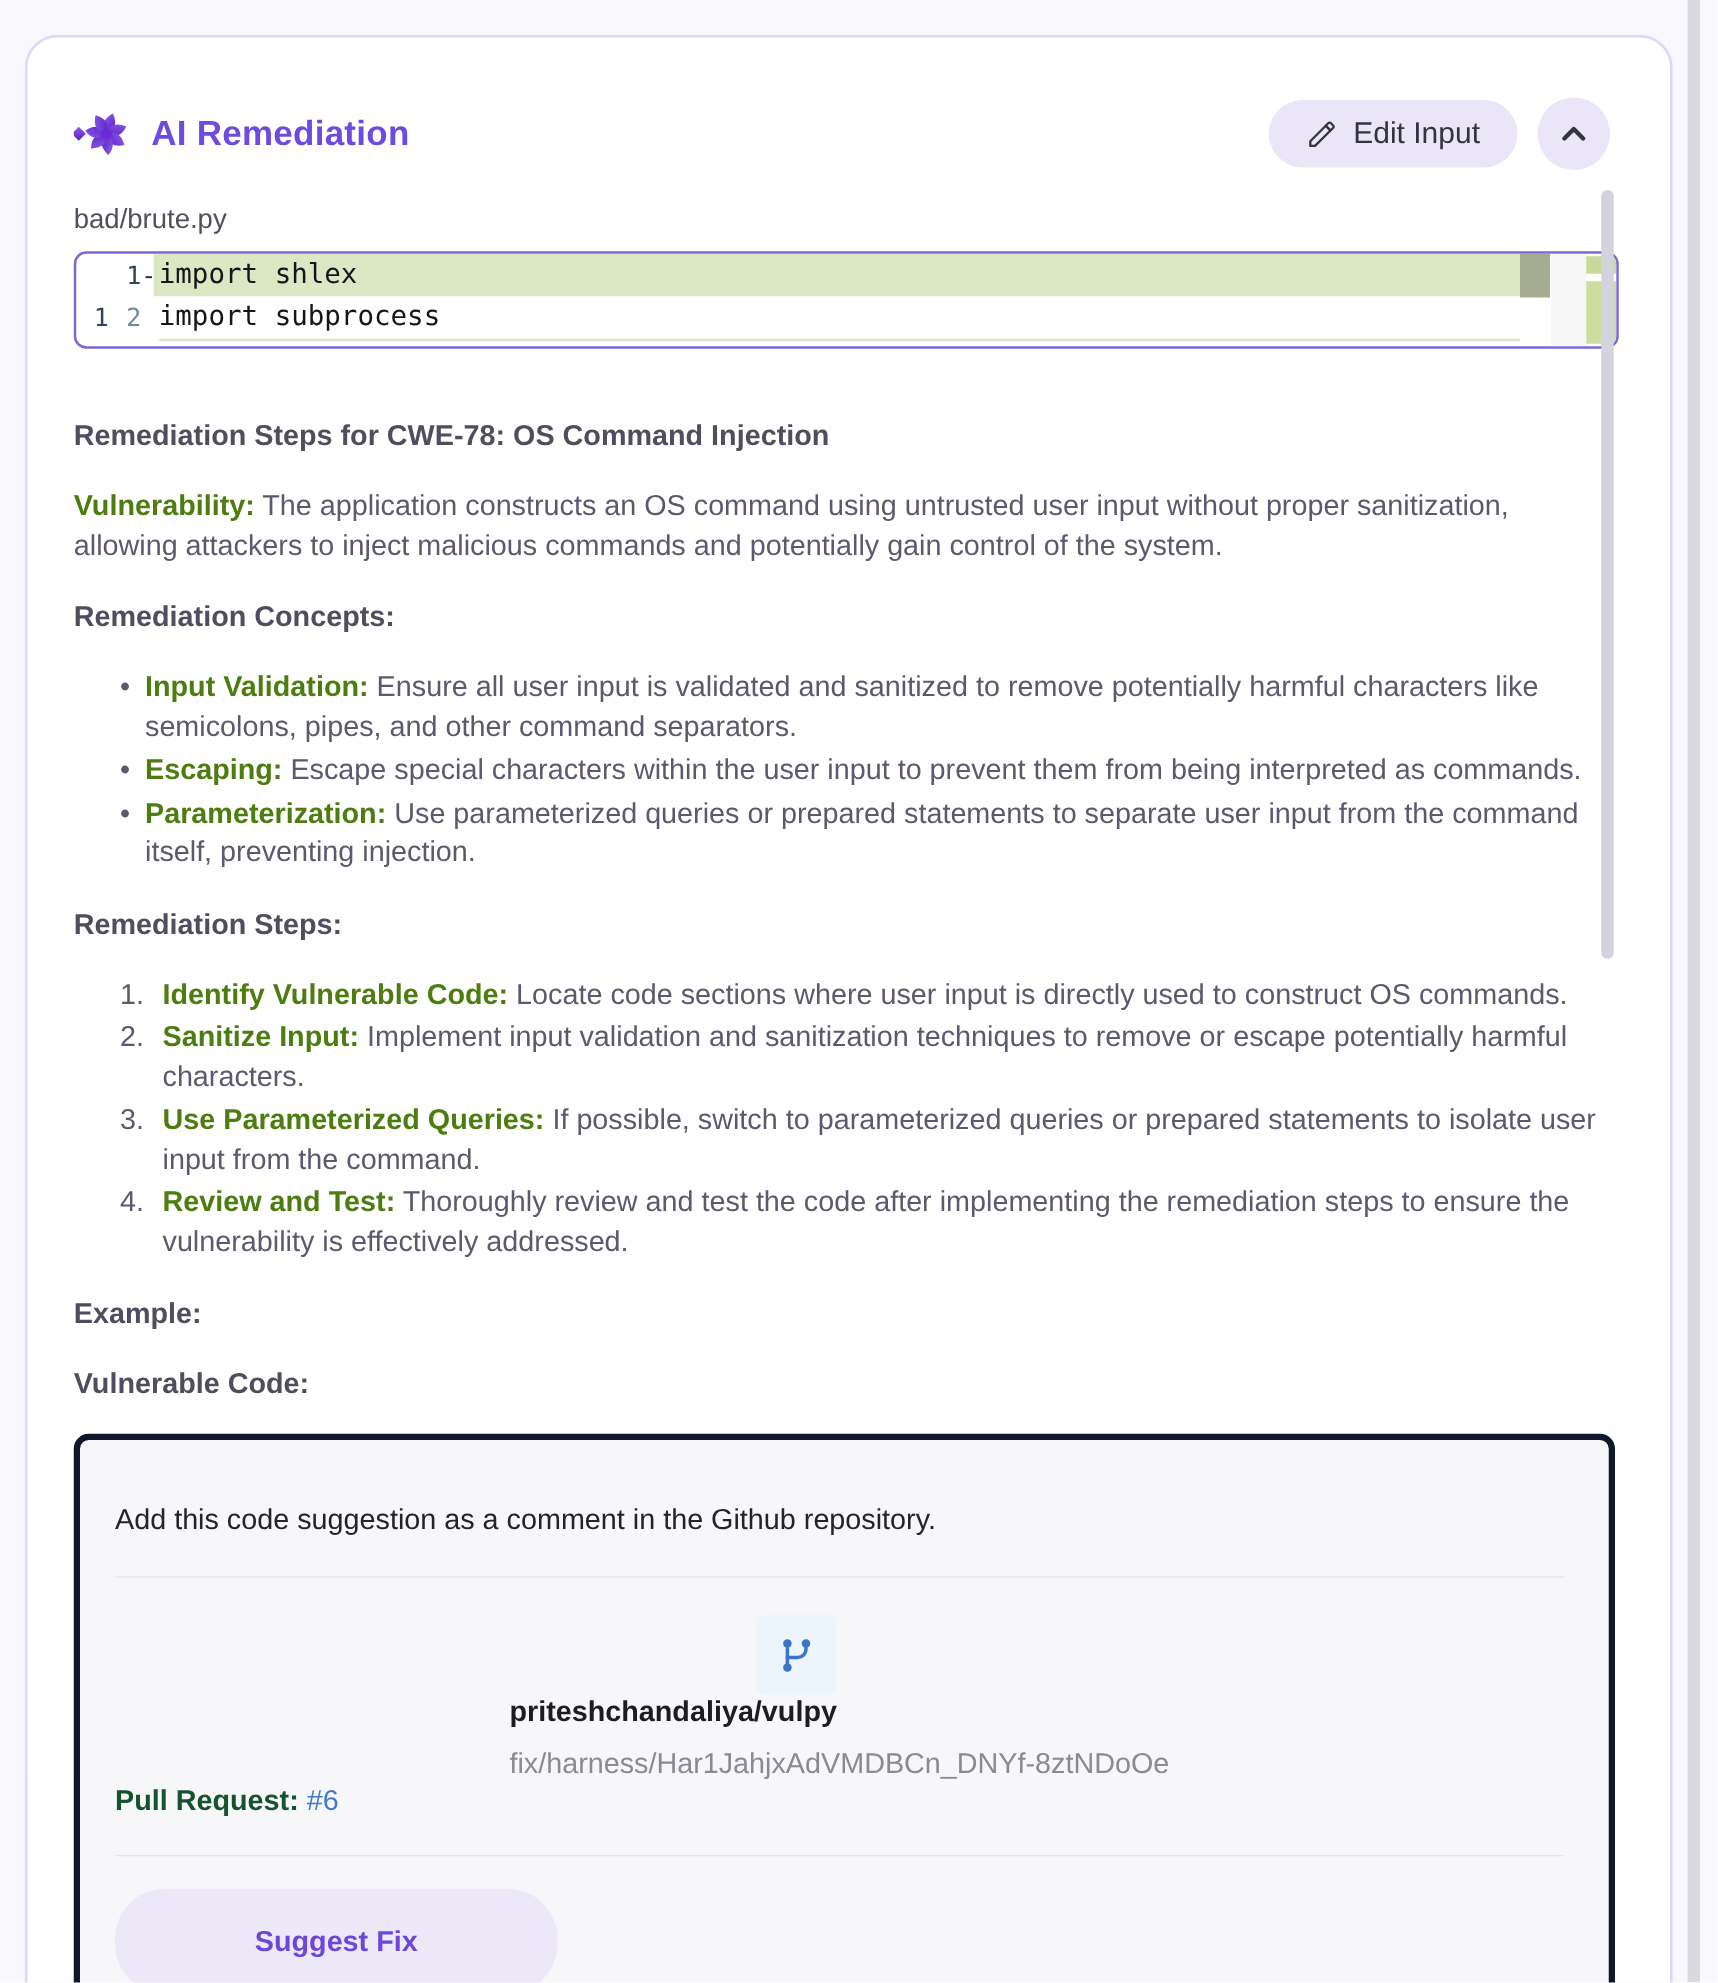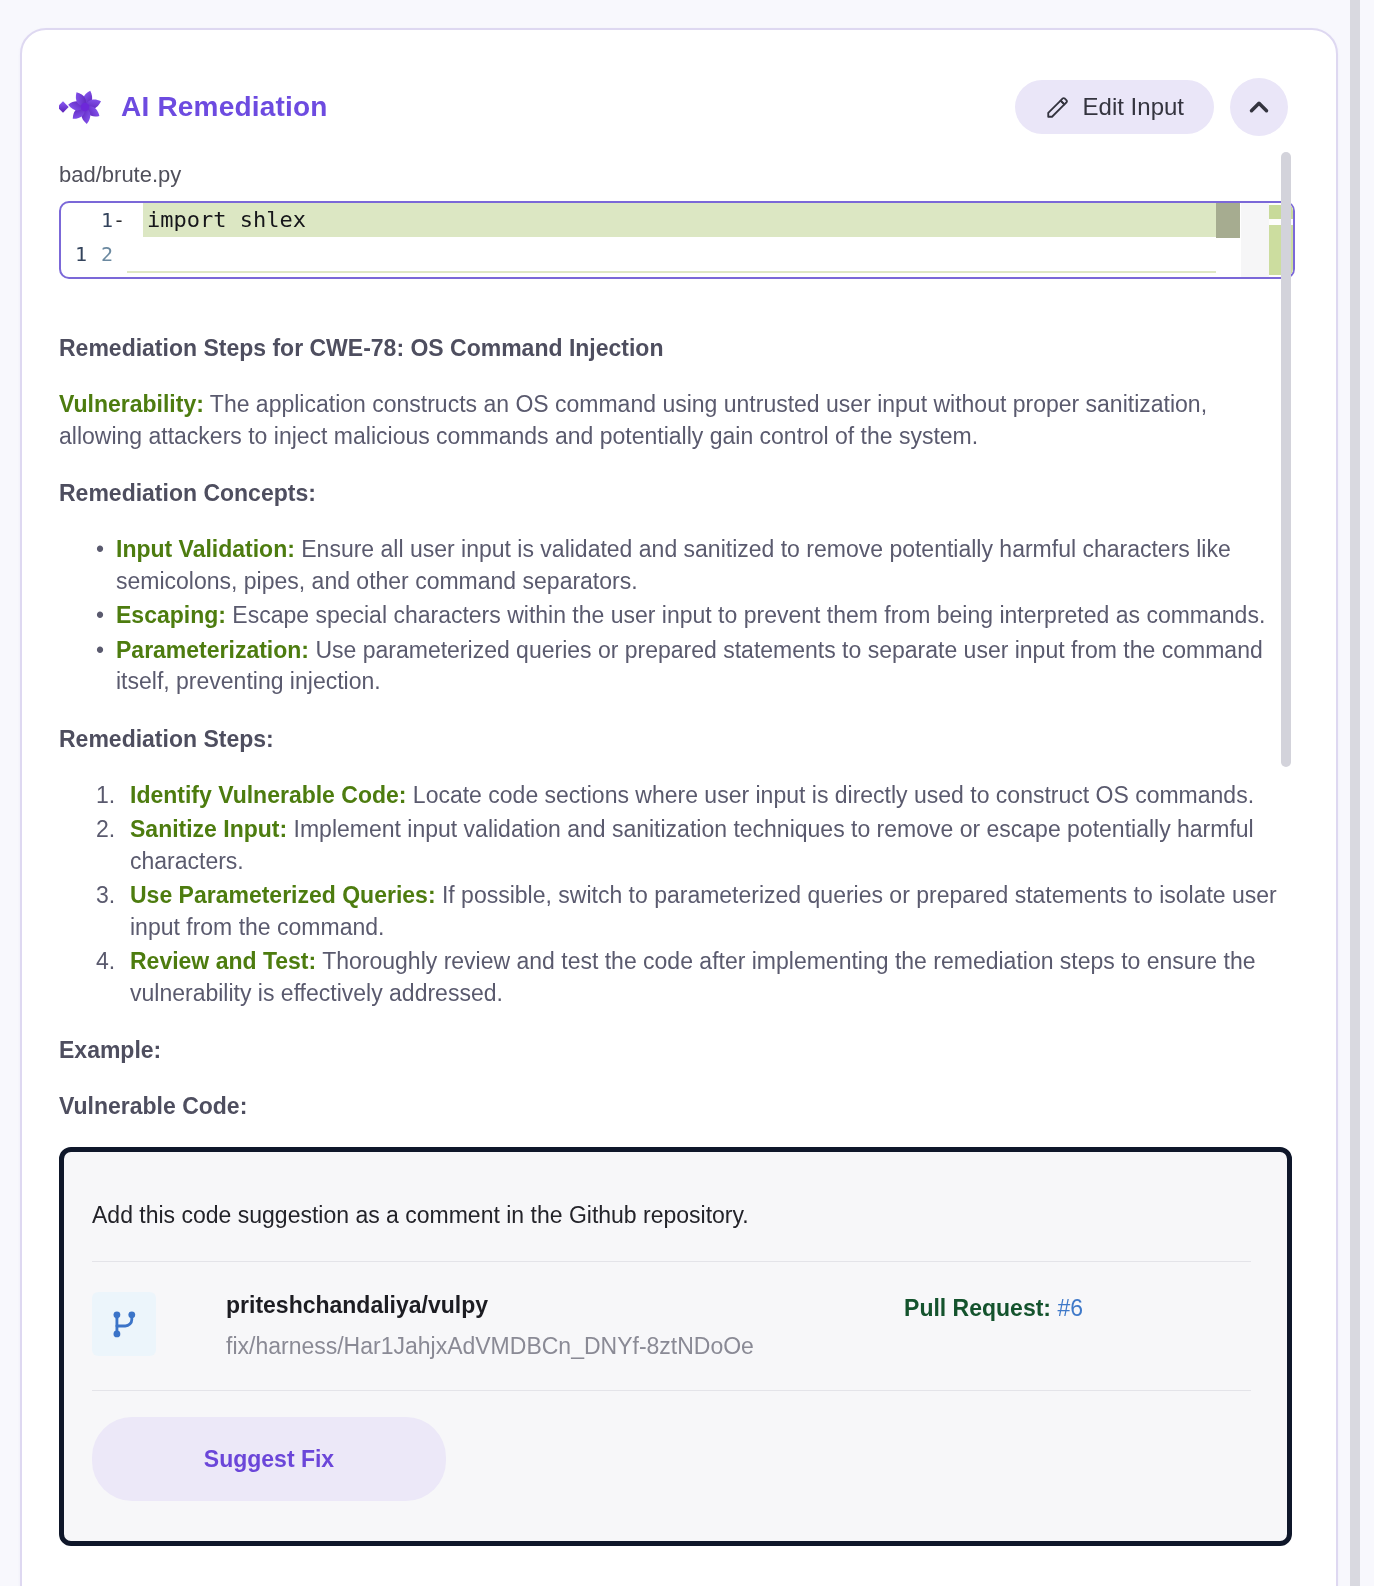--- a/index.html
+++ b/index.html
@@ -39,21 +39,21 @@
     border:2px solid var(--diffborder,#7b68d8); border-radius:10px;
     background:#ffffff; overflow:hidden; font-family:"DejaVu Sans Mono", monospace;
     margin-bottom:54px;
   }
   .diff-row { display:flex; height:34px; line-height:34px; font-size:22px; color:#16161a; }
   .gut { width:26px; text-align:right; font-size:20px; flex:none; }
   .gut.old { color:#33435c; }
   .gut.new { color:#33435c; padding-left:2px; }
   .diff-row.ctx .gut.new { color:#6b89a0; }
   .marker { width:10px; flex:none; text-align:center; font-size:20px; color:#2c2c30; }
-  .codecell { flex:1; margin-right:77px; padding-left:4px; white-space:pre;margin-left:20px; }
+  .codecell { flex:1; margin-right:77px; padding-left:4px; white-space:pre; }
   .diff-row.added .codecell { background:var(--diffadd,#dce7c3); }
   .hunk-line { position:absolute; left:66px; right:77px; bottom:4px; height:2px; background:#dfe8c4; }
   .editor-thumb { position:absolute; top:0; right:53px; width:24px; height:35px; background:#a6ac90; }
   .editor-track { position:absolute; top:0; bottom:0; right:24px; width:28px; background:#f6f6f7; }
   .ruler { position:absolute; top:0; bottom:0; right:0; width:24px; background:#fdfdfb; }
   .ruler .m1 { position:absolute; top:2px; left:0; right:0; height:14px; background:#c8da9a; }
   .ruler .m2 { position:absolute; top:22px; left:0; right:0; bottom:2px; background:#ccdd9f; }
 
   
   .prose { max-width:1235px; font-size:23px; line-height:31.5px; color:#5a5a6e; }
@@ -66,21 +66,21 @@
   .li .num { width:34px; flex:none; }
   .li .litext { flex:1; }
 
   
   .sg-card {
     margin-top:16px; width:1233px; background:#f7f7f9; border:5px solid #0f172a;
     border-radius:12px; padding:50px 36px 40px 28px;
   }
   .sg-instruction { font-size:23px; color:#232329; margin-bottom:32px; }
   .sg-divider { height:1px; background:#e4e4e9; }
-  .repo-row { display:flex; padding:30px 0; }
+  .repo-row { display:flex; align-items:center; padding:30px 0;flex-direction:column; }
   .repo-icon-box {
     width:64px; height:64px; border-radius:6px; background:var(--iconbg,#ecf5fb);
     display:flex; align-items:center; justify-content:center; flex:none; margin-right:70px;
   }
   .repo-main { flex:1; min-width:0; }
   .repo-name { font-size:23px; font-weight:700; color:#1c1c22; margin-bottom:14px; }
   .repo-branch { font-size:23px; color:#8a8a95; }
   .pr-block { flex:none; margin-right:168px; font-size:23px; align-self:flex-start; margin-top:3px; }
   .pr-label { font-weight:700; color:#14532d; }
   .pr-link { color:var(--link,#3f79c9); text-decoration:none; cursor:pointer; }
@@ -175,20 +175,21 @@
       <div class="diff-row added">
         <span class="gut old"></span>
         <span class="gut new">1</span>
         <span class="marker">-</span>
         <span class="codecell">import shlex</span>
       </div>
       <div class="diff-row ctx">
         <span class="gut old">1</span>
         <span class="gut new">2</span>
         <span class="marker"></span>
+        <span class="codecell">import subprocess</span>
       </div>
       <div class="hunk-line"></div>
       <div class="editor-track"></div>
       <div class="editor-thumb"></div>
       <div class="ruler">
         <div class="m1"></div>
         <div class="m2"></div>
       </div>
     </div>
 

